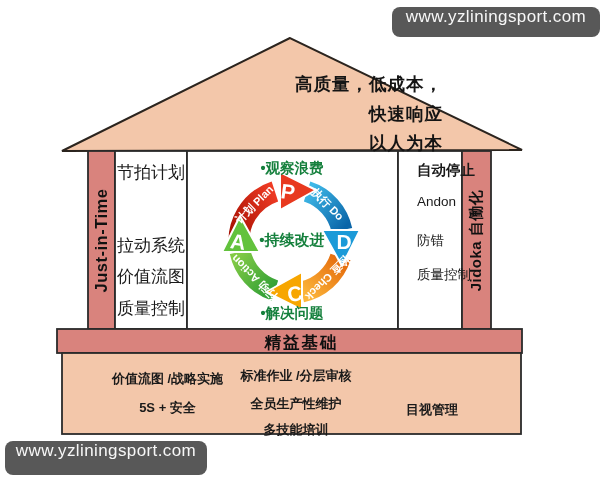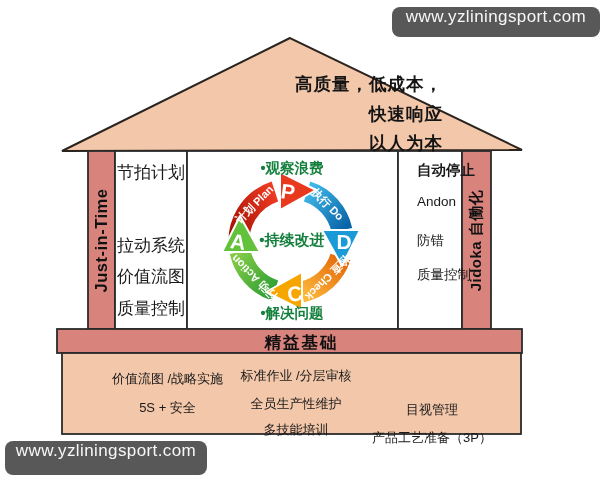--- a/index.html
+++ b/index.html
@@ -33,21 +33,21 @@
   
   .colitem{width:72px;left:115px;text-align:center;font-size:17px;font-weight:500;white-space:nowrap;}
   .rcolitem{width:68px;left:398px;font-size:13.5px;font-weight:500;white-space:nowrap;padding-left:19px;}
   .bold{font-weight:bold;font-size:14.5px;}
   
   .bullet{left:192px;width:200px;text-align:center;font-weight:bold;font-size:14.5px;color:#15803d;z-index:3;}
   
   #pdca{left:196px;top:166px;width:190px;height:150px;z-index:2;}
   
   #base-title{left:57px;top:332px;width:465px;text-align:center;font-weight:bold;font-size:16.5px;color:#101010;letter-spacing:2px;padding-left:12px;}
-  .f-item{text-align:center;font-size:13px;font-weight:400;white-space:nowrap;}
+  .f-item{text-align:center;font-size:13px;font-weight:700;white-space:nowrap;}
   .fc1{left:80px;width:175px;}
   .fc2{left:213px;width:166px;}
   .fc3{left:352px;width:160px;margin-top:31px;}
 </style>
 </head>
 <body>
 
 <div id="stage">
 
   <div class="abs wm-bar" id="wm-top">
@@ -140,19 +140,18 @@
   <div class="abs" id="base-title">精益基础</div>
 
   <div class="abs f-item fc1" style="top:370px">价值流图 /战略实施</div>
   <div class="abs f-item fc1" style="top:399px">5S + 安全</div>
 
   <div class="abs f-item fc2" style="top:367px">标准作业 /分层审核</div>
   <div class="abs f-item fc2" style="top:395px">全员生产性维护</div>
   <div class="abs f-item fc2" style="top:421px">多技能培训</div>
 
   <div class="abs f-item fc3" style="top:370px">目视管理</div>
-  <div class="abs f-item fc3" style="top:398px">产品工艺准备（3P）</div>
 
   <div class="abs wm-bar" id="wm-bottom">
     <span>www.yzliningsport.com</span>
   </div>
 
 </div>
 
 </body></html>

